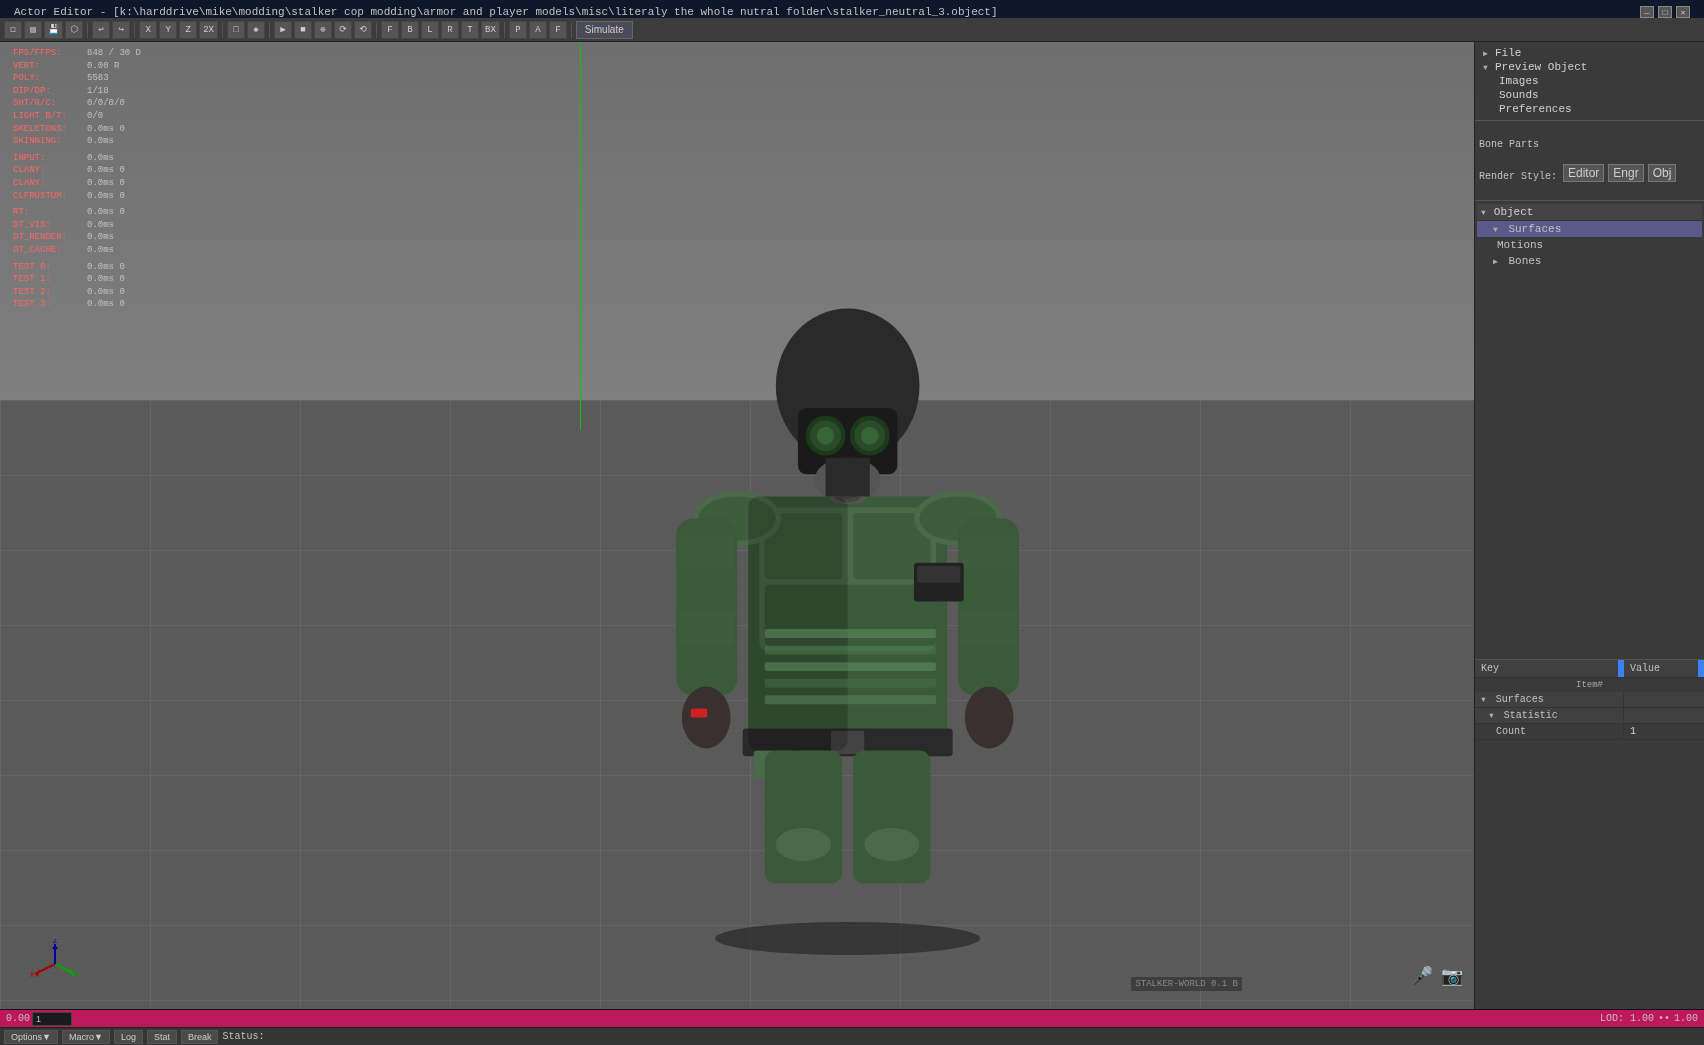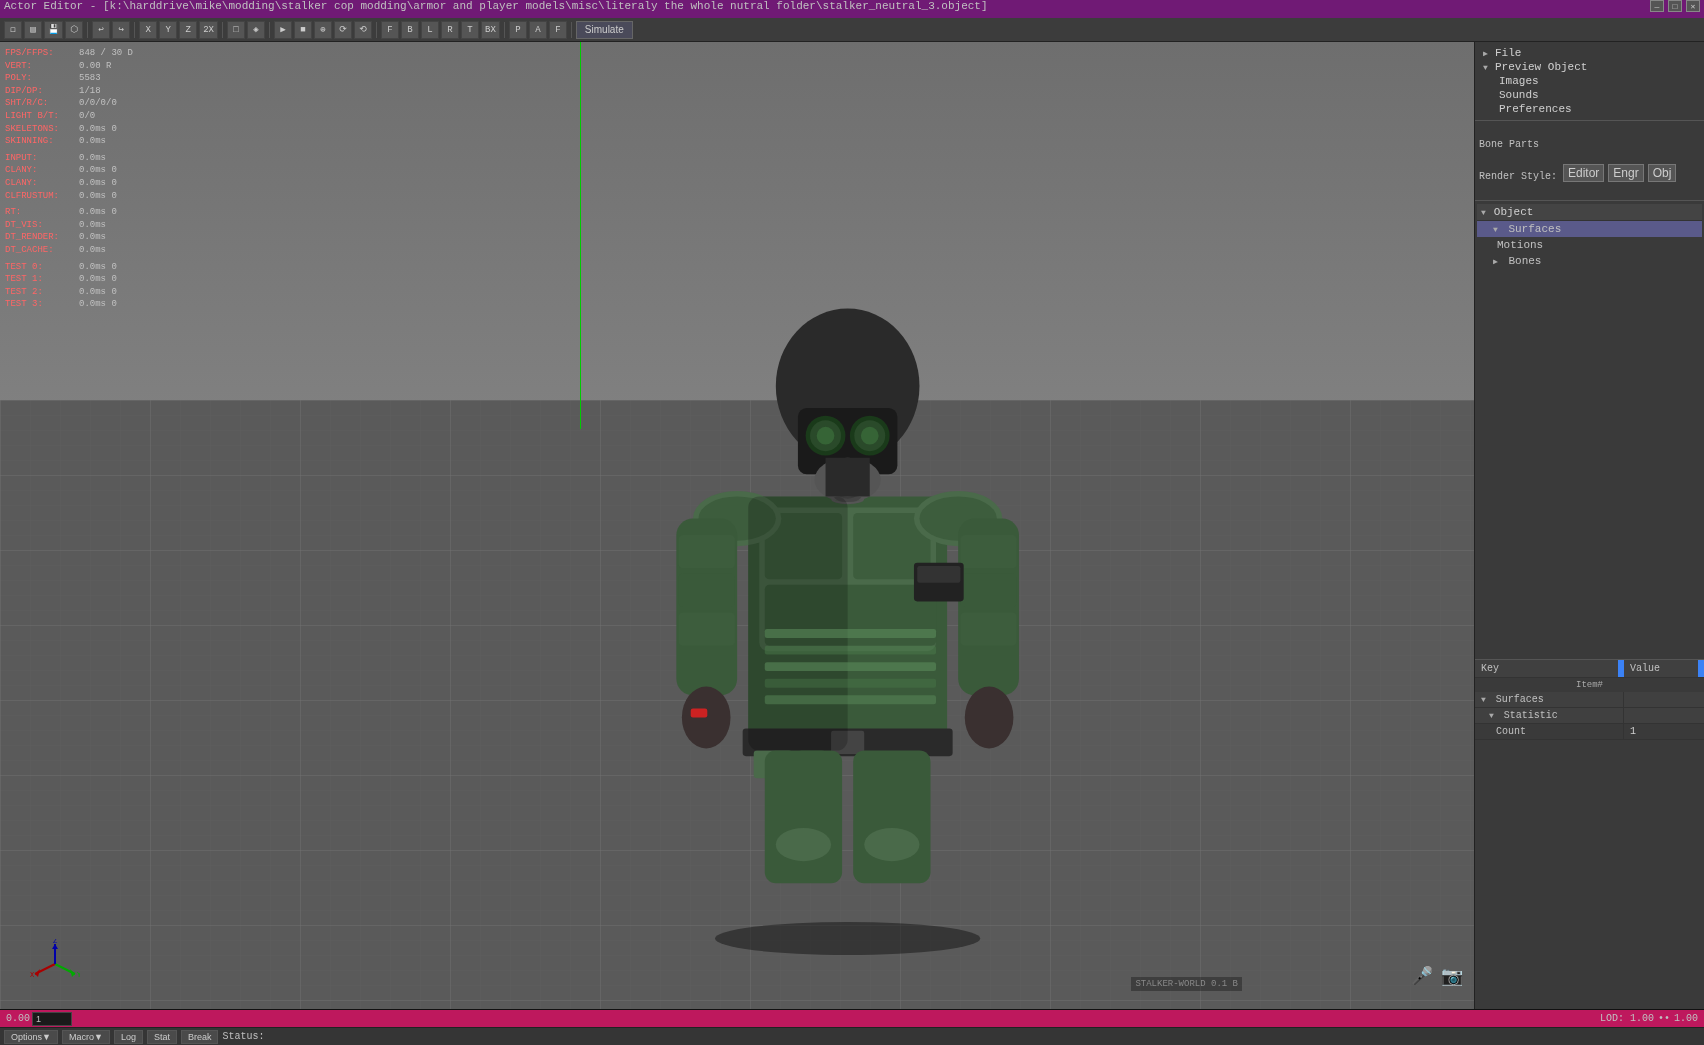--- a/index.html
+++ b/index.html
@@ -11,24 +11,24 @@
       font-size: 10px;
       color: #d0d0d0;
       overflow: hidden;
       position: relative;
     }
 
     
     #title-bar {
       width: 100%;
       height: 18px;
-      background: #701a75;
-      display: flex;
-      align-items: flex-start;
-      padding: 0 4px;
+      background: #0f172a;
+      display: flex;
+      align-items: flex-end;
+      padding: 0 14px;
       color: #c0c0c0;
       font-size: 11px;
       position: relative;
       z-index: 100;
     }
     #title-bar-controls {
       margin-left: auto;
       display: flex;
       gap: 4px;
     }
@@ -159,21 +159,21 @@
       left: 30px;
       width: 50px;
       height: 50px;
       z-index: 20;
     }
 
     
     #stats-overlay {
       position: absolute;
       top: 5px;
-      left: 5px;
+      left: 13px;
       z-index: 20;
       font-size: 9px;
       color: #c0c0c0;
       line-height: 1.4;
     }
     .stat-row {
       display: flex;
       gap: 4px;
     }
     .stat-label {

